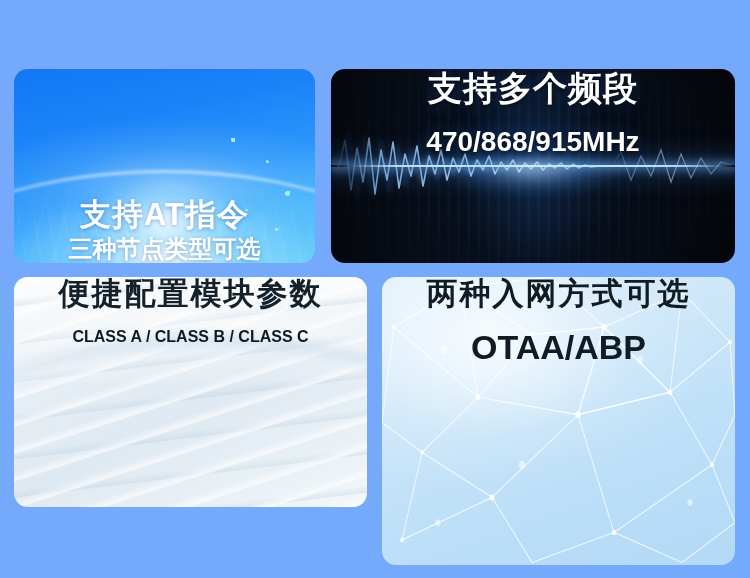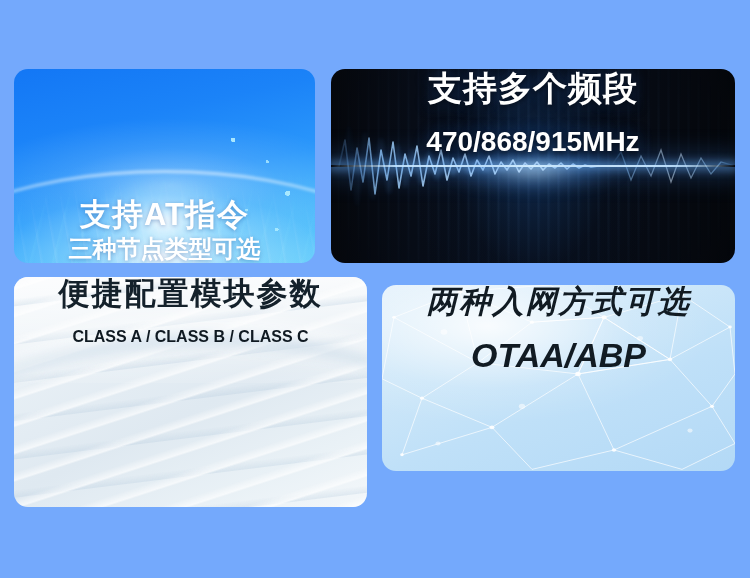--- a/index.html
+++ b/index.html
@@ -225,27 +225,26 @@
   #card-class .subline {
     font-size: 16px;
     color: #101a22;
     margin-top: 16px;
     letter-spacing: 0px;
   }
 
   
   #card-join {
     left: 382px;
-    top: 285px;
+    top: 277px;
     width: 353px;
-    height: 186px;
+    height: 288px;
     background:
       radial-gradient(ellipse 85% 70% at 30% 22%, rgba(255,255,255,0.85) 0%, rgba(255,255,255,0.12) 48%, rgba(255,255,255,0) 75%),
       linear-gradient(160deg, #e3f1fb 0%, #cfe8f9 30%, #bfe0f8 60%, #b3d9f6 100%);
-    font-style: italic;
   }
   #card-join .net-svg {
     position: absolute;
     inset: 0;
     width: 100%;
     height: 100%;
   }
   #card-join .headline {
     font-size: 31px;
     color: #111b23;

